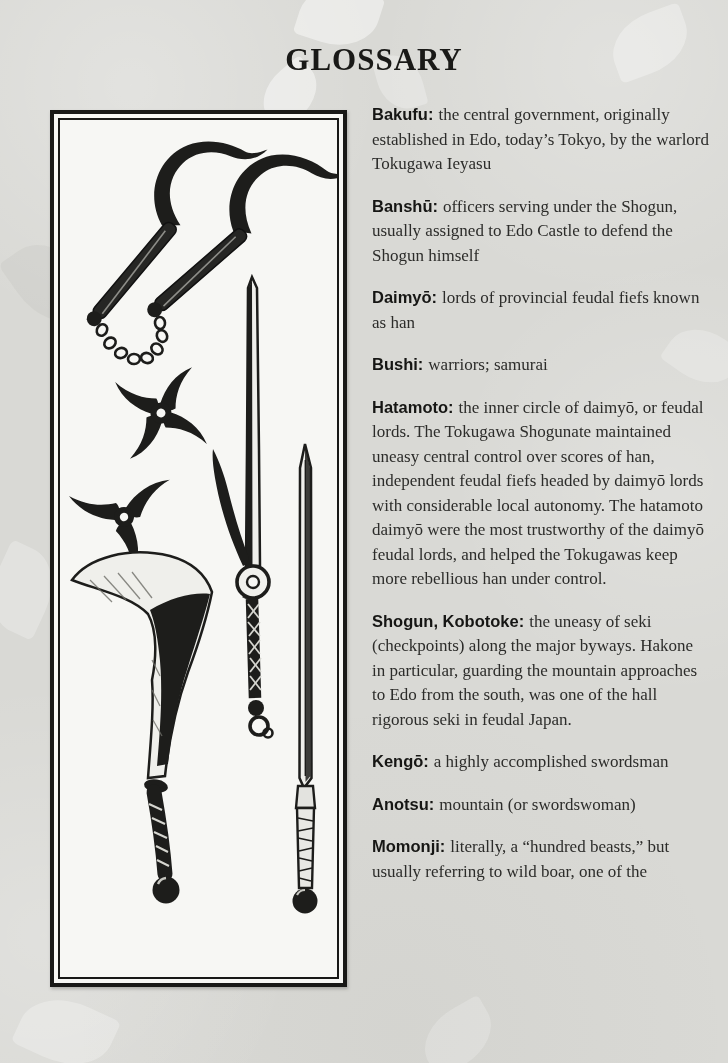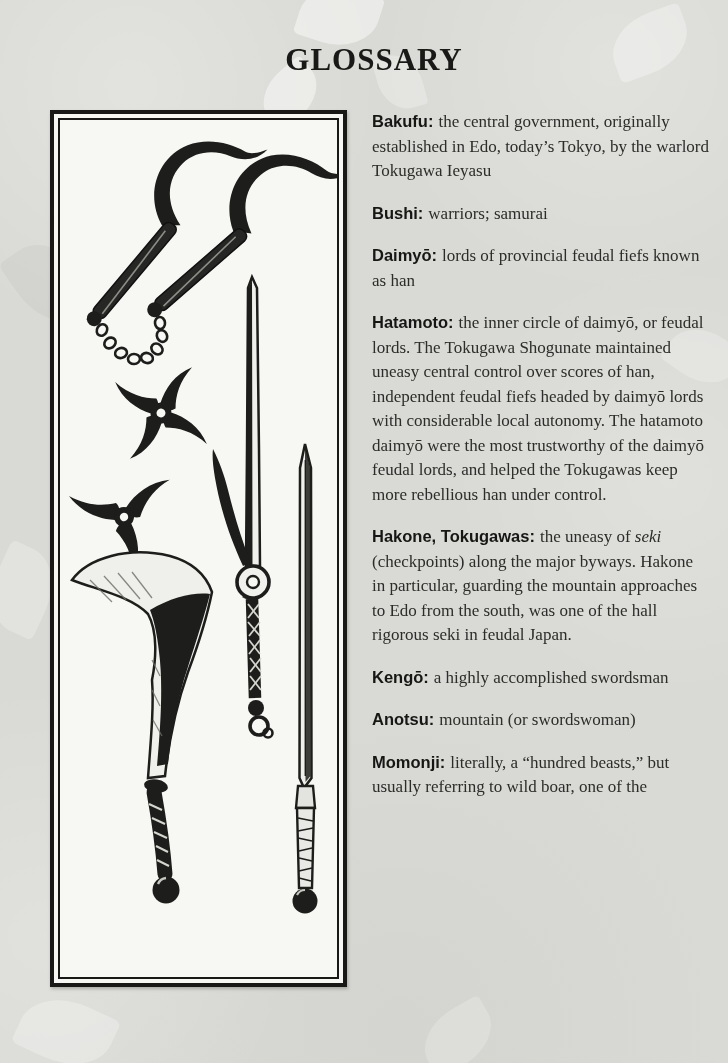--- a/index.html
+++ b/index.html
@@ -30,31 +30,31 @@
     box-sizing:border-box;border:4px solid #181816;background:#f6f6f3;
     padding:4px;
     box-shadow:1px 2px 3px rgba(80,80,75,.35);
   }
   .frame-inner{
     box-sizing:border-box;border:2px solid #181816;width:100%;height:100%;
     position:relative;background:#f7f7f4;overflow:hidden;
   }
   .frame-inner svg{position:absolute;left:0;top:0;}
   .glossary-col{
-    position:absolute;left:372px;top:109px;width:338px;
+    position:absolute;left:372px;top:102px;width:338px;
     color:#2c2c2a;font-size:17px;line-height:24.5px;
   }
   .entry{margin:0 0 17px 0;}
   .entry:last-child{margin-bottom:0;}
   .term{
     font-family:"Liberation Sans", sans-serif;
     font-weight:700;font-size:16.5px;color:#161614;margin-right:5px;
   }
   .def{color:#2c2c2a;}
-  .def.italic{font-style:italic;}
+  .def.italic{}
   .ink{fill:#1d1d1b;}
   .steel{fill:#efefeb;stroke:#1d1d1b;stroke-width:2.5;}
 </style>
 </head>
 <body>
 
 <div class="grain"></div>
 <div>
   <div class="petal" style="left:300px;top:-14px;width:78px;height:60px;transform:rotate(18deg);"></div>
   <div class="petal" style="left:258px;top:70px;width:64px;height:48px;transform:rotate(-40deg);"></div>
@@ -206,30 +206,33 @@
       </g>
     </svg>
   </div>
 </div>
 
 <div class="glossary-col">
   <div class="entry">
     <span class="term">Bakufu:</span><span class="def">the central government, originally established in Edo, today’s Tokyo, by the warlord Tokugawa Ieyasu</span>
   </div>
   <div class="entry">
+    <span class="term">Banshū:</span><span class="def">officers serving under the Shogun, usually assigned to Edo Castle to defend the Shogun himself</span>
+  </div>
+  <div class="entry">
+    <span class="term">Daimyō:</span><span class="def">lords of provincial feudal fiefs known as han</span>
+  </div>
+  <div class="entry">
     <span class="term">Bushi:</span><span class="def">warriors; samurai</span>
   </div>
   <div class="entry">
-    <span class="term">Daimyō:</span><span class="def">lords of provincial feudal fiefs known as han</span>
-  </div>
-  <div class="entry">
     <span class="term">Hatamoto:</span><span class="def">the inner circle of daimyō, or feudal lords. The Tokugawa Shogunate maintained uneasy central control over scores of han, independent feudal fiefs headed by daimyō lords with considerable local autonomy. The hatamoto daimyō were the most trustworthy of the daimyō feudal lords, and helped the Tokugawas keep more rebellious han under control.</span>
   </div>
   <div class="entry">
-    <span class="term">Hakone, Tokugawas:</span><span class="def">the uneasy of </span><span class="def italic">seki</span><span class="def"> (checkpoints) along the major byways. Hakone in particular, guarding the mountain approaches to Edo from the south, was one of the hall rigorous seki in feudal Japan.</span>
+    <span class="term">Shogun, Kobotoke:</span><span class="def">the uneasy of </span><span class="def italic">seki</span><span class="def"> (checkpoints) along the major byways. Hakone in particular, guarding the mountain approaches to Edo from the south, was one of the hall rigorous seki in feudal Japan.</span>
   </div>
   <div class="entry">
     <span class="term">Kengō:</span><span class="def">a highly accomplished swordsman</span>
   </div>
   <div class="entry">
     <span class="term">Anotsu:</span><span class="def">mountain (or swordswoman)</span>
   </div>
   <div class="entry">
     <span class="term">Momonji:</span><span class="def">literally, a “hundred beasts,” but usually referring to wild boar, one of the</span>
   </div>

